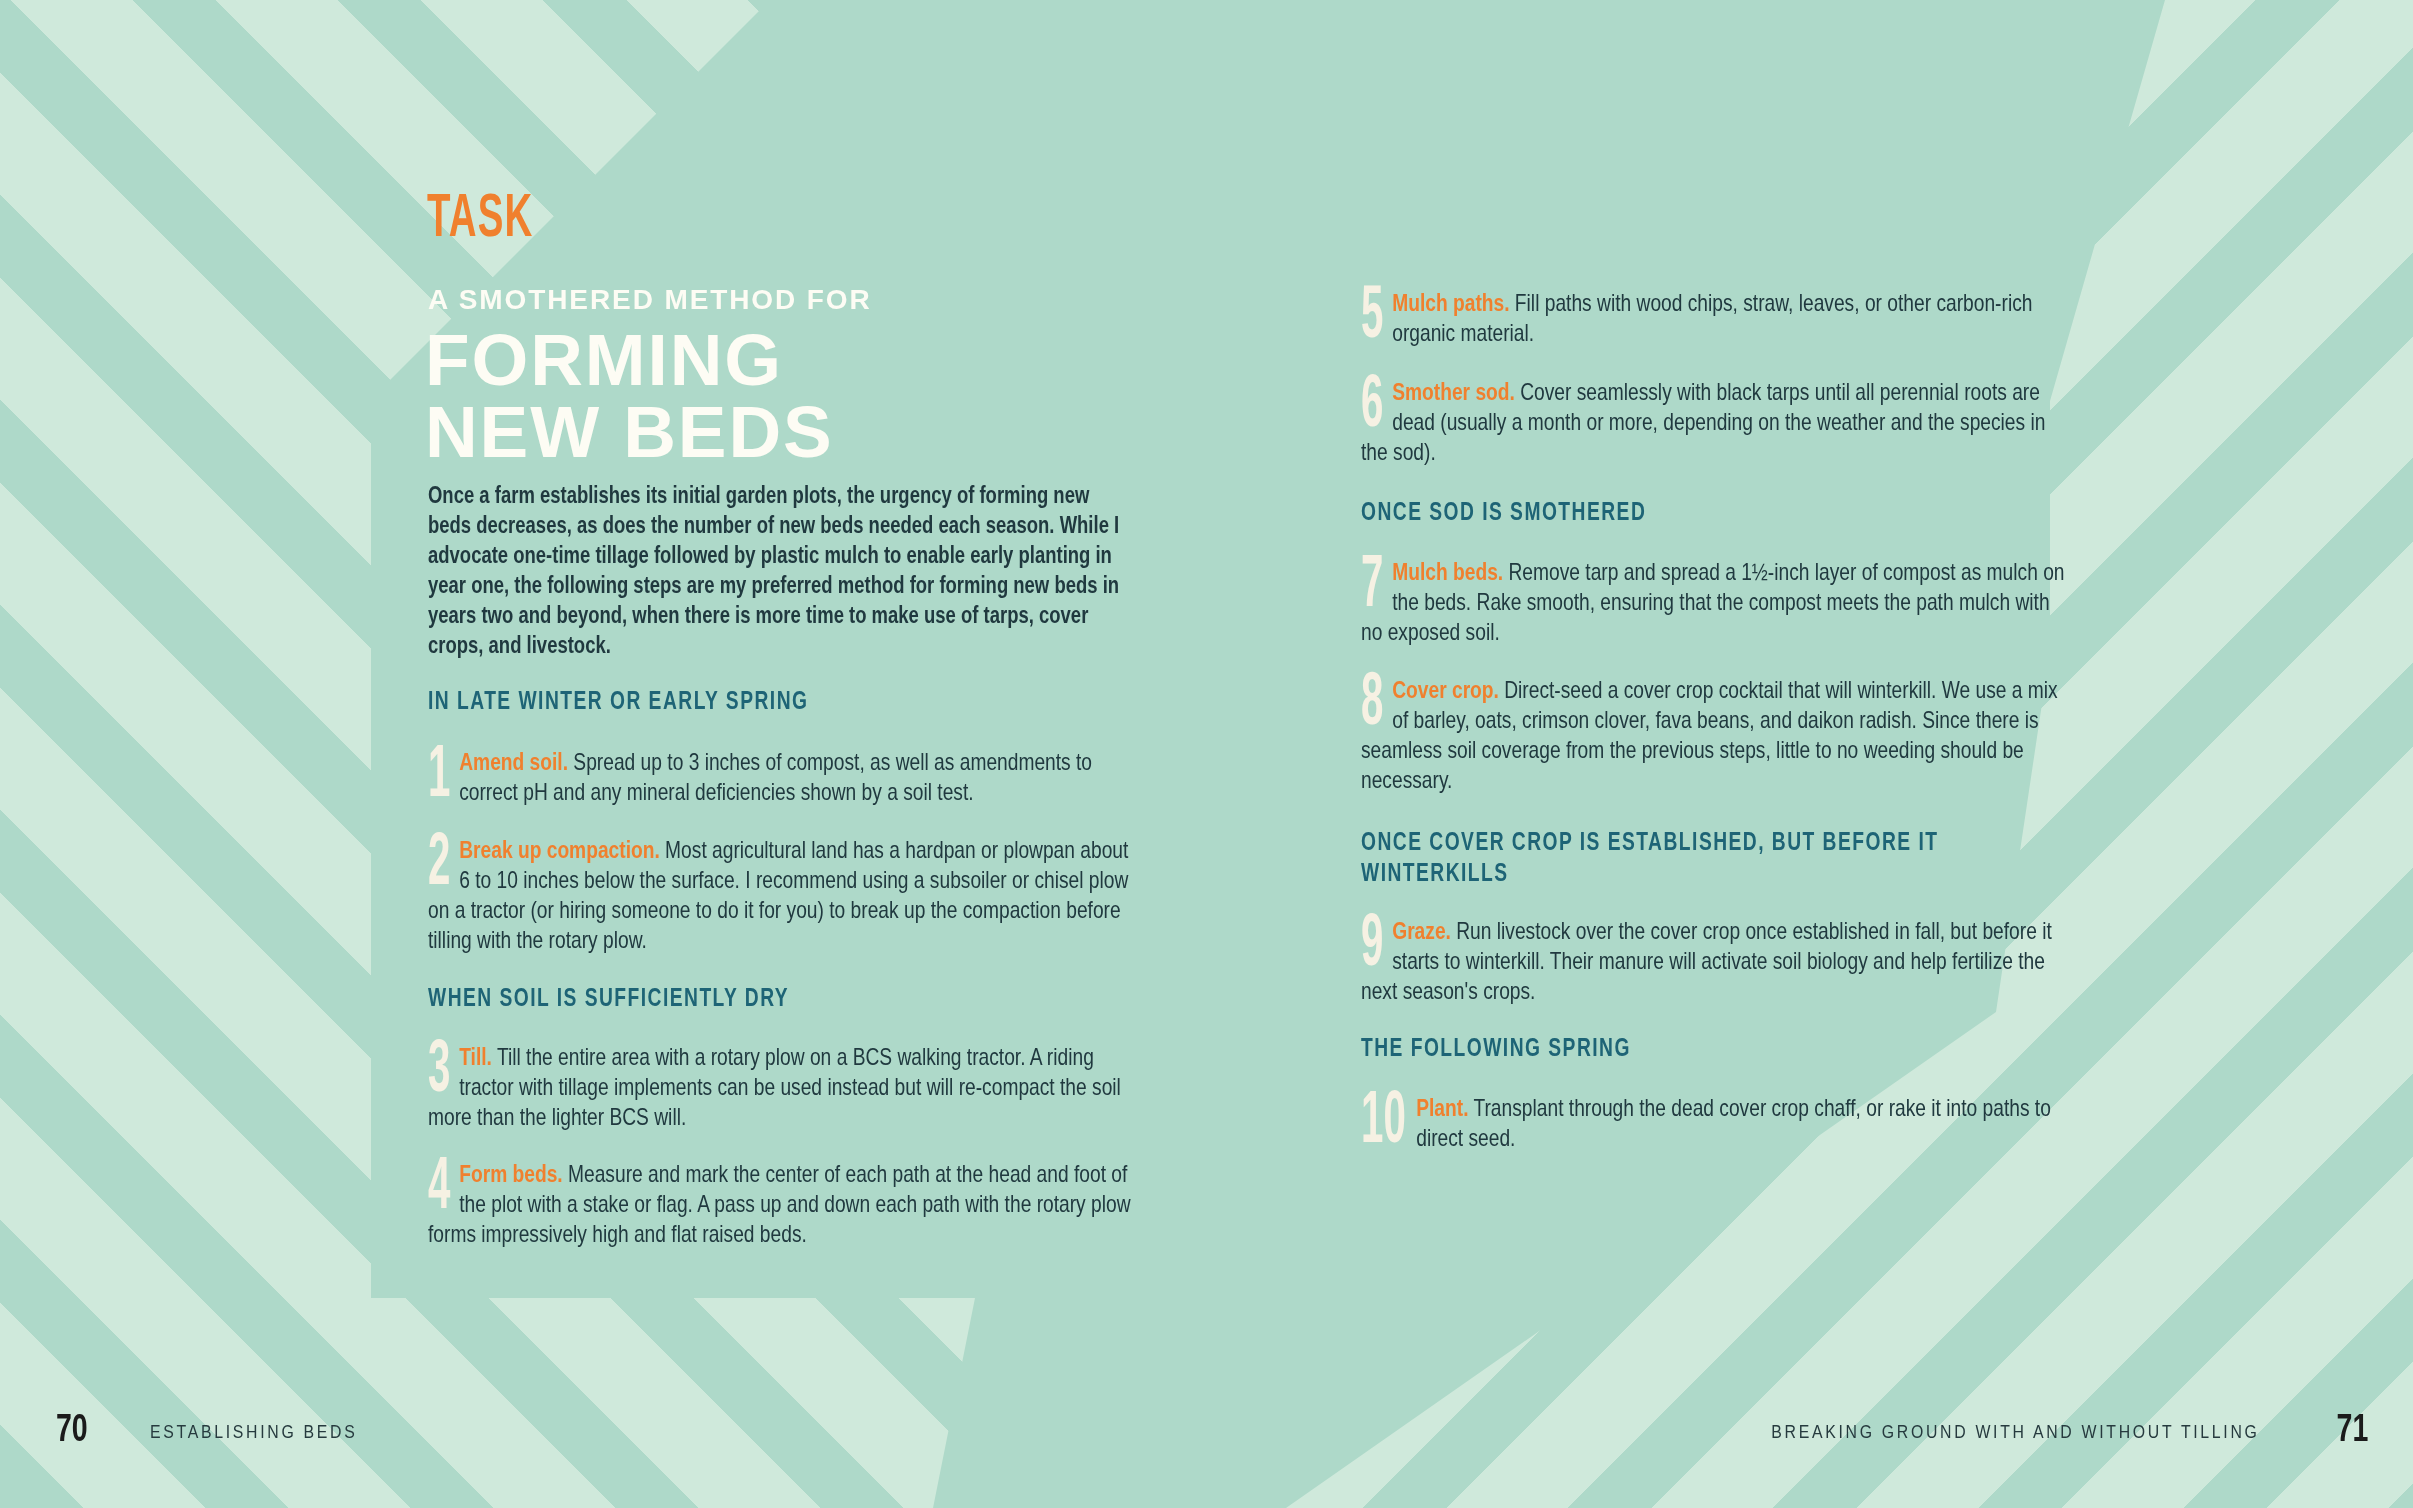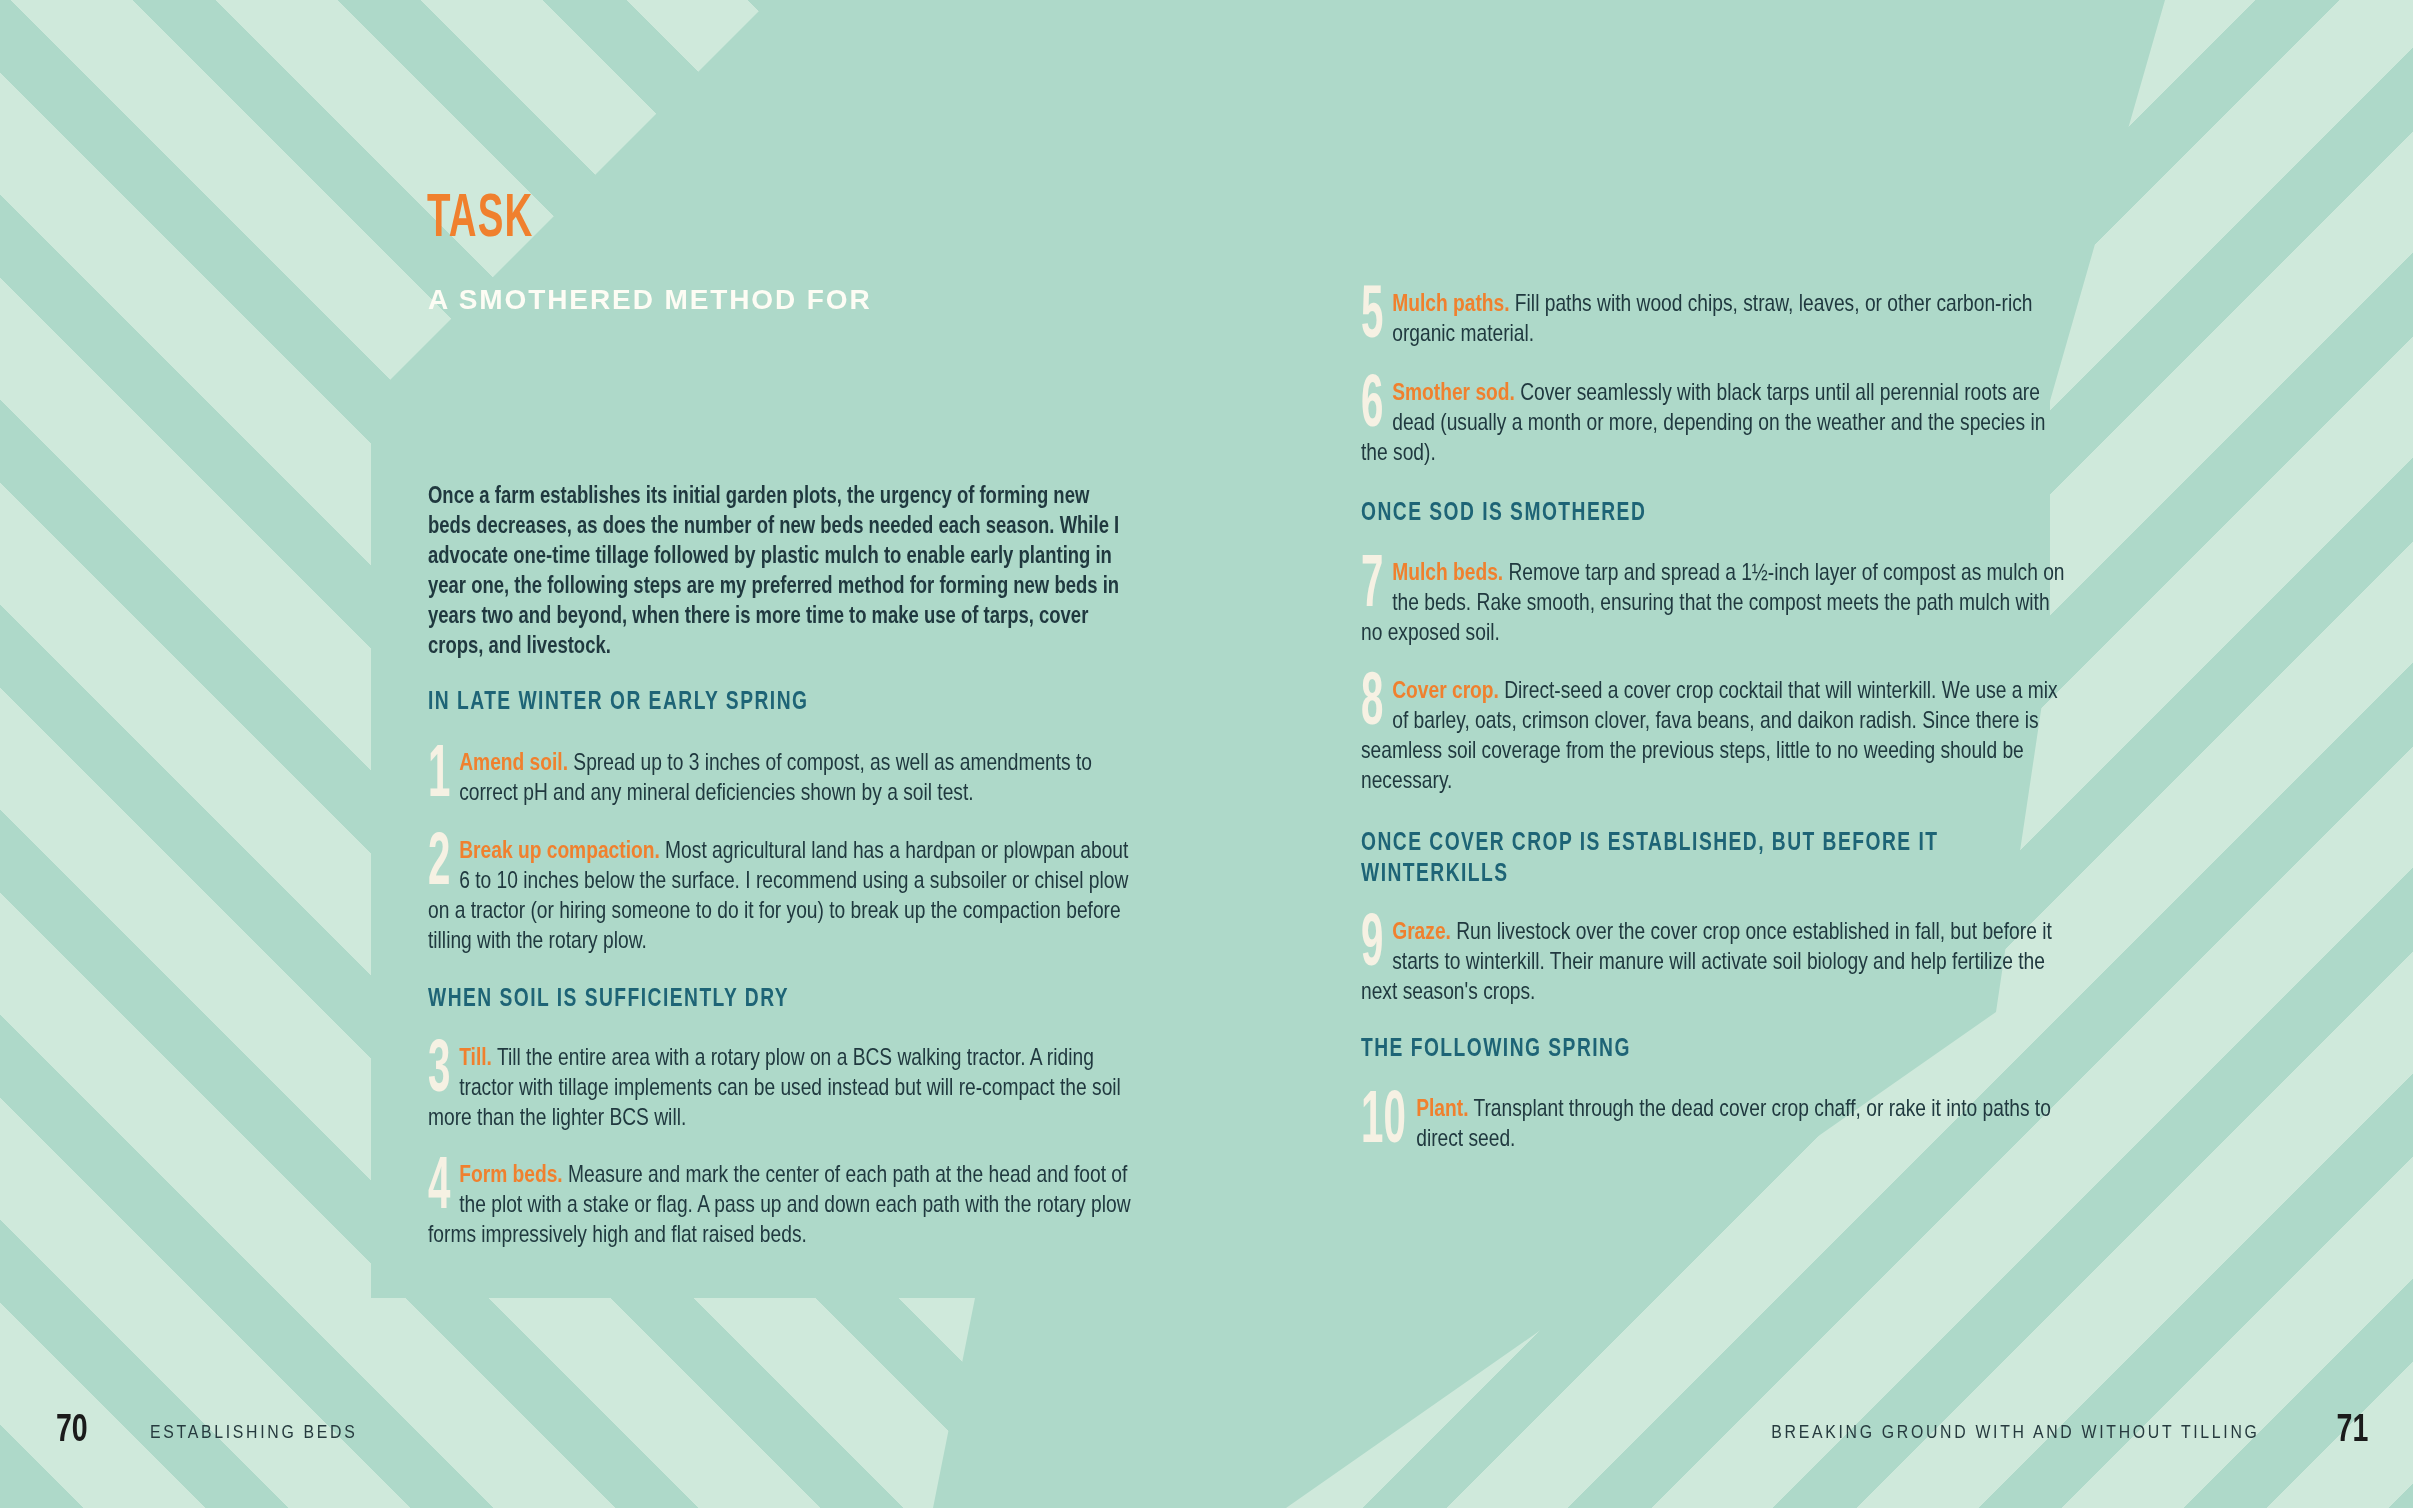--- a/index.html
+++ b/index.html
@@ -74,20 +74,22 @@
 </head>
 <body>
 
 <div id="page">
 
   <div class="pat pat-left"></div>
   <div class="pat pat-right"></div>
 
   <div class="kicker">TASK</div>
   <div class="subtitle">A SMOTHERED METHOD FOR</div>
+  <div class="title">FORMING
+NEW BEDS</div>
   <p class="intro">Once a farm establishes its initial garden plots, the urgency of forming new beds decreases, as does the number of new beds needed each season. While I advocate one-time tillage followed by plastic mulch to enable early planting in year one, the following steps are my preferred method for forming new beds in years two and beyond, when there is more time to make use of tarps, cover crops, and livestock.</p>
 
   <div class="col" id="col-left">
       <div class="blk sec-heading" style="top: 685px;">IN LATE WINTER OR EARLY SPRING</div>
       <div class="blk step" style="top: 747px;">
         <p><span class="num">1</span><span class="label">Amend soil.</span> Spread up to 3 inches of compost, as well as amendments to correct pH and any mineral deficiencies shown by a soil test.</p>
       </div>
       <div class="blk step" style="top: 835px;">
         <p><span class="num">2</span><span class="label">Break up compaction.</span> Most agricultural land has a hardpan or plowpan about 6 to 10 inches below the surface. I recommend using a subsoiler or chisel plow on a tractor (or hiring someone to do it for you) to break up the compaction before tilling with the rotary plow.</p>
       </div>

